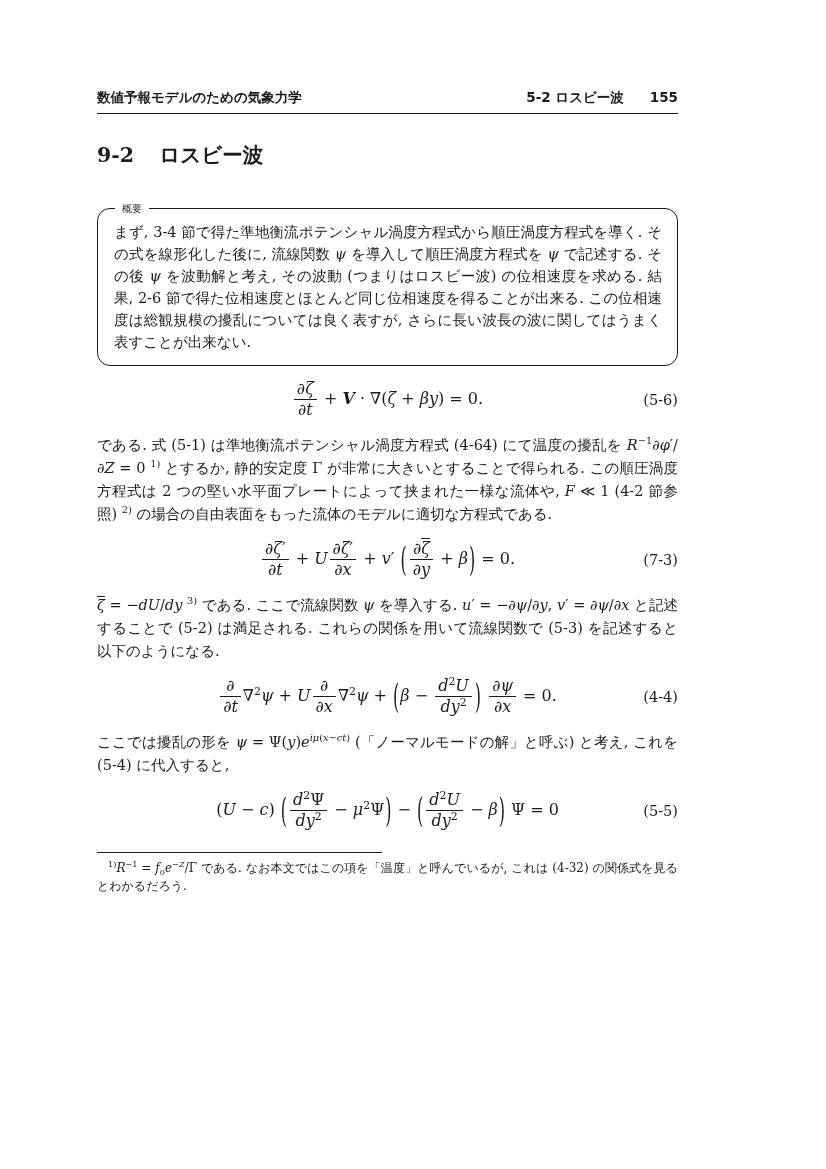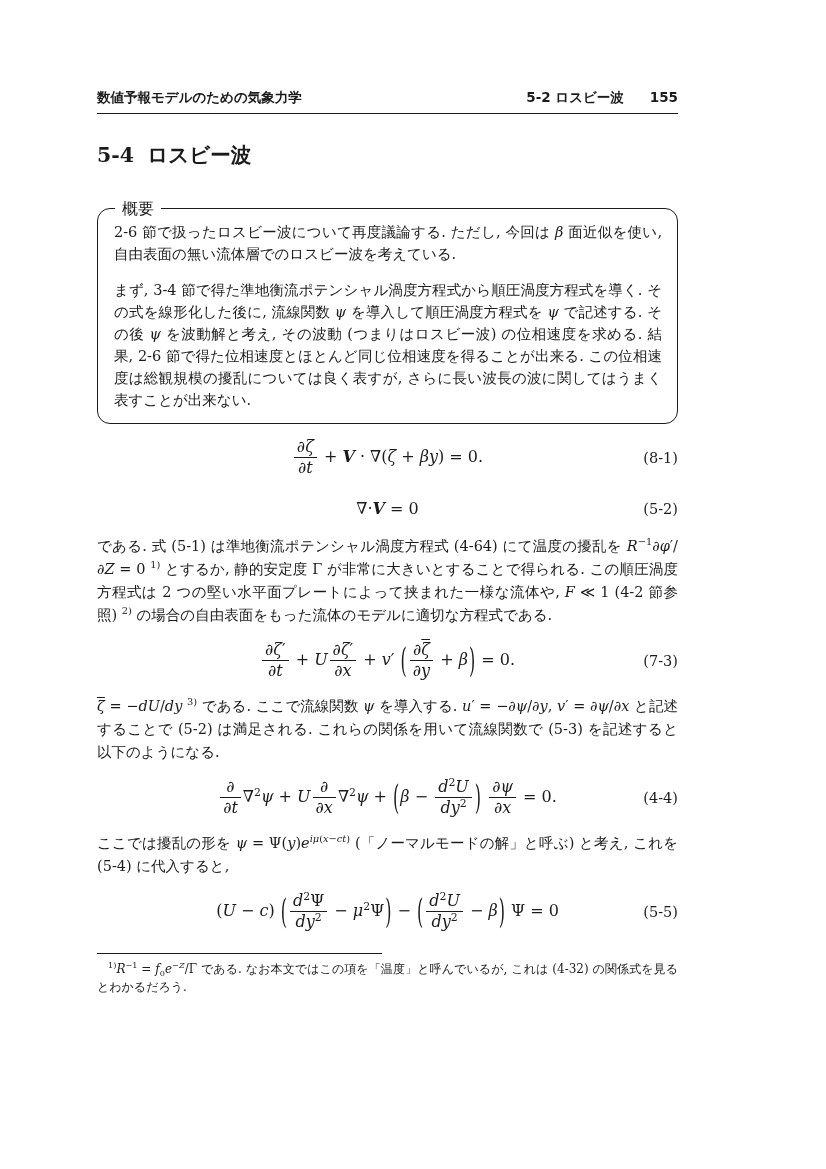--- a/index.html
+++ b/index.html
@@ -17,30 +17,30 @@
     display:flex;justify-content:space-between;align-items:baseline;
     font-family:"DejaVu Sans","Liberation Sans",sans-serif;
     font-weight:bold;font-size:13.5px;
     padding-bottom:6px;border-bottom:1.4px solid #1b1b1b;
   }
   .hdr-right{display:flex;gap:26px;}
 
   
   .sec-title{margin:30px 0 0 0;font-size:20.5px;font-weight:bold;line-height:1.1;}
   .sec-num{font-family:"DejaVu Serif","Liberation Serif",serif;}
-  .sec-text{font-family:Liberation Serif, serif;margin-left:6px;}
+  .sec-text{font-family:Liberation Serif, serif;margin-left:18px;}
 
   
   .sumbox{
     position:relative;margin-top:41px;border:1.4px solid #1b1b1b;border-radius:13px;
     padding:12px 15px 12px 16px;
   }
   .sumbox-label{
     position:absolute;top:-9px;left:17px;background:#fff;padding:0 7px;
-    font-size:16px;line-height:17px;
+    font-size:10px;line-height:17px;
   }
   .sumbox p{margin:0;font-size:14.5px;line-height:22px;text-align:justify;}
   .sumbox p + p{margin-top:14px;}
 
   
   .par{margin:0;font-size:14.5px;line-height:23px;text-align:justify;}
   .par.sp-top{}
   .par.first{margin-top:24px;}
 
   
@@ -83,41 +83,36 @@
       <div class="hdr-row">
         <span>数値予報モデルのための気象力学</span>
         <span class="hdr-right">
           <span>5-2 ロスビー波</span>
           <span>155</span>
         </span>
       </div>
     </div>
 
     <h1 class="sec-title">
-      <span class="sec-num">5-4</span>
+      <span class="sec-num">9-2</span>
       <span class="sec-text">ロスビー波</span>
     </h1>
 
     <div class="sumbox">
       <span class="sumbox-label">概要</span>
-      <p>2-6 節で扱ったロスビー波について再度議論する. ただし, 今回は <span class="mt"><i>β</i></span> 面近似を使い, 自由表面の無い流体層でのロスビー波を考えている.</p>
       <p>まず, 3-4 節で得た準地衡流ポテンシャル渦度方程式から順圧渦度方程式を導く. その式を線形化した後に, 流線関数 <span class="mt"><i>ψ</i></span> を導入して順圧渦度方程式を <span class="mt"><i>ψ</i></span> で記述する. その後 <span class="mt"><i>ψ</i></span> を波動解と考え, その波動 (つまりはロスビー波) の位相速度を求める. 結果, 2-6 節で得た位相速度とほとんど同じ位相速度を得ることが出来る. この位相速度は総観規模の擾乱については良く表すが, さらに長い波長の波に関してはうまく表すことが出来ない.</p>
     </div>
 
 
     <div class="eq tall">
       <span class="eq-body"><span class="fr"><span class="nu">∂<i>ζ</i></span><span class="de">∂<i>t</i></span></span> + <span class="vec">V</span> · ∇(<i>ζ</i> + <i>βy</i>) = 0.</span>
-      <span class="eq-no">(8-1)</span>
+      <span class="eq-no">(5-6)</span>
     </div>
 
 
-    <div class="eq">
-      <span class="eq-body">∇·<span class="vec">V</span> = 0</span>
-      <span class="eq-no">(5-2)</span>
-    </div>
 
     <p class="par sp-top">である. 式 (5-1) は準地衡流ポテンシャル渦度方程式 (4-64) にて温度の擾乱を <span class="mt"><i>R</i><sup>−1</sup>∂<i>φ</i>′/∂<i>Z</i> = 0</span> <sup>1)</sup> とするか, 静的安定度 <span class="mt">Γ</span> が非常に大きいとすることで得られる. この順圧渦度方程式は 2 つの堅い水平面プレートによって挟まれた一様な流体や, <span class="mt"><i>F</i> ≪ 1</span> (4-2 節参照) <sup>2)</sup> の場合の自由表面をもった流体のモデルに適切な方程式である.</p>
 
 
     <div class="eq tall">
       <span class="eq-body"><span class="fr"><span class="nu">∂<i>ζ</i>′</span><span class="de">∂<i>t</i></span></span> + <i>U</i><span class="fr"><span class="nu">∂<i>ζ</i>′</span><span class="de">∂<i>x</i></span></span> + <i>v</i>′ <span class="bp">(</span><span class="fr"><span class="nu">∂<span class="ov"><i>ζ</i></span></span><span class="de">∂<i>y</i></span></span> + <i>β</i><span class="bp">)</span> = 0.</span>
       <span class="eq-no">(7-3)</span>
     </div>
 
     <p class="par"><span class="mt"><span class="ov"><i>ζ</i></span> = −<i>dU</i>/<i>dy</i></span> <sup>3)</sup> である. ここで流線関数 <span class="mt"><i>ψ</i></span> を導入する. <span class="mt"><i>u</i>′ = −∂<i>ψ</i>/∂<i>y</i>, <i>v</i>′ = ∂<i>ψ</i>/∂<i>x</i></span> と記述することで (5-2) は満足される. これらの関係を用いて流線関数で (5-3) を記述すると以下のようになる.</p>

